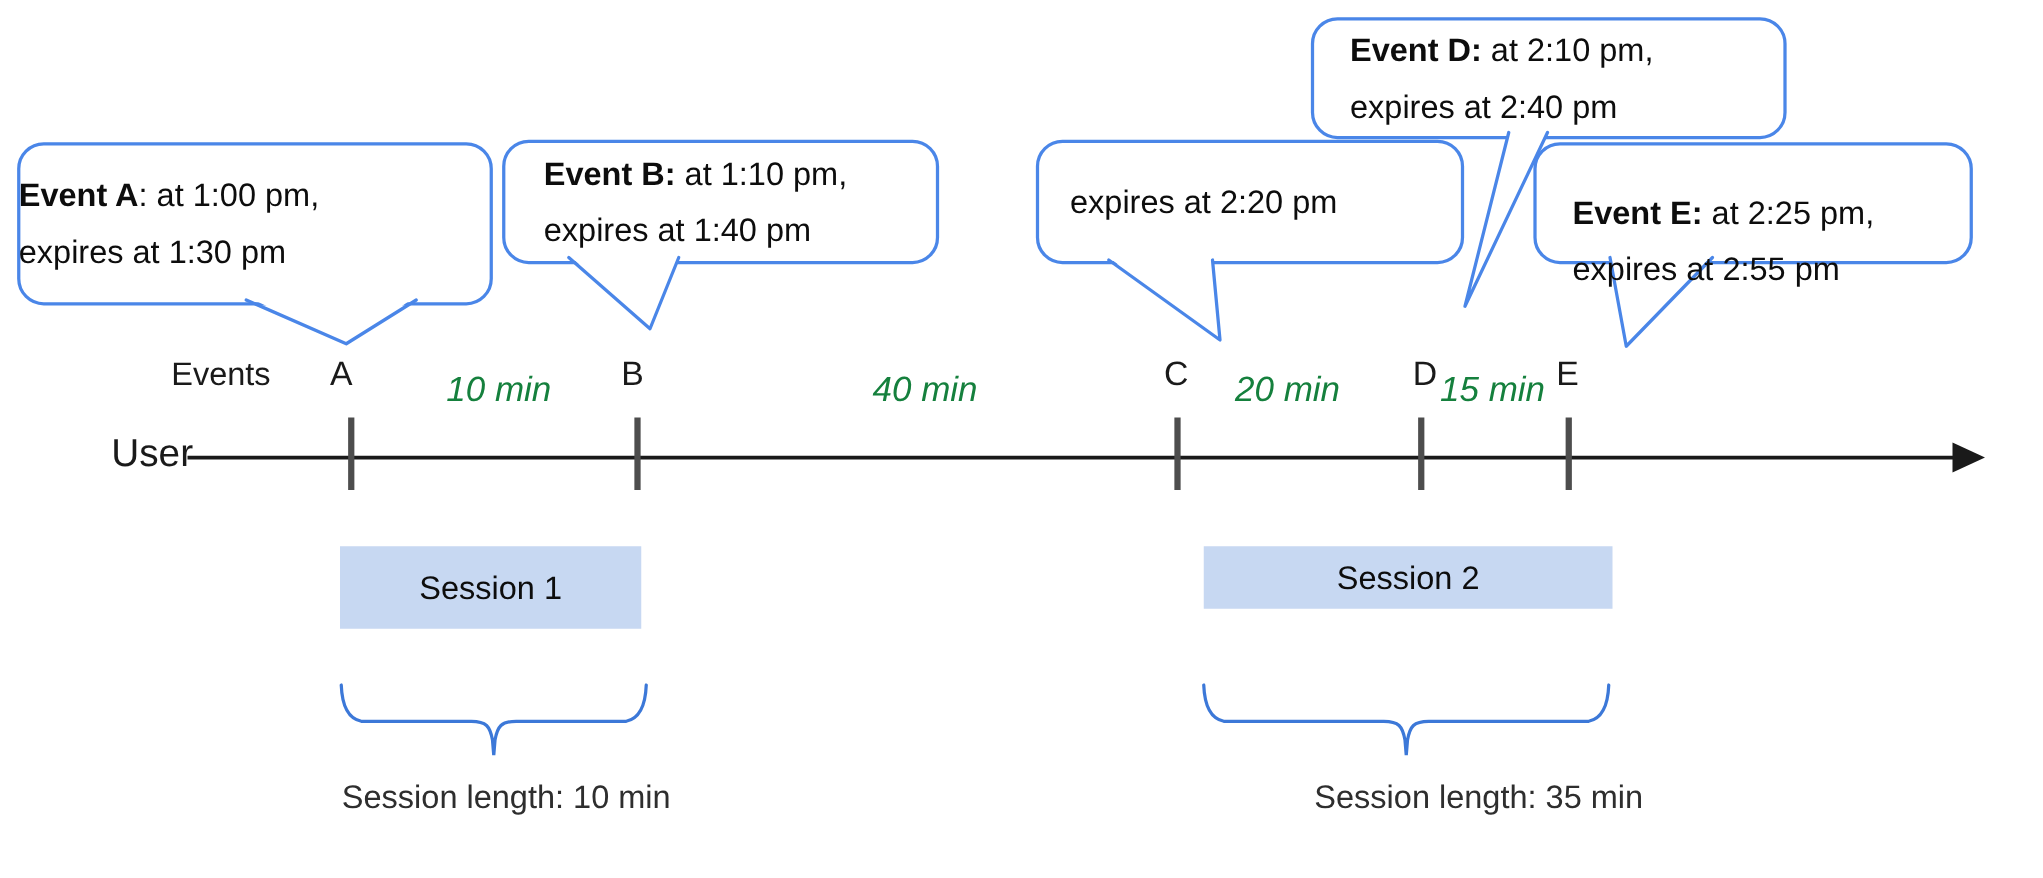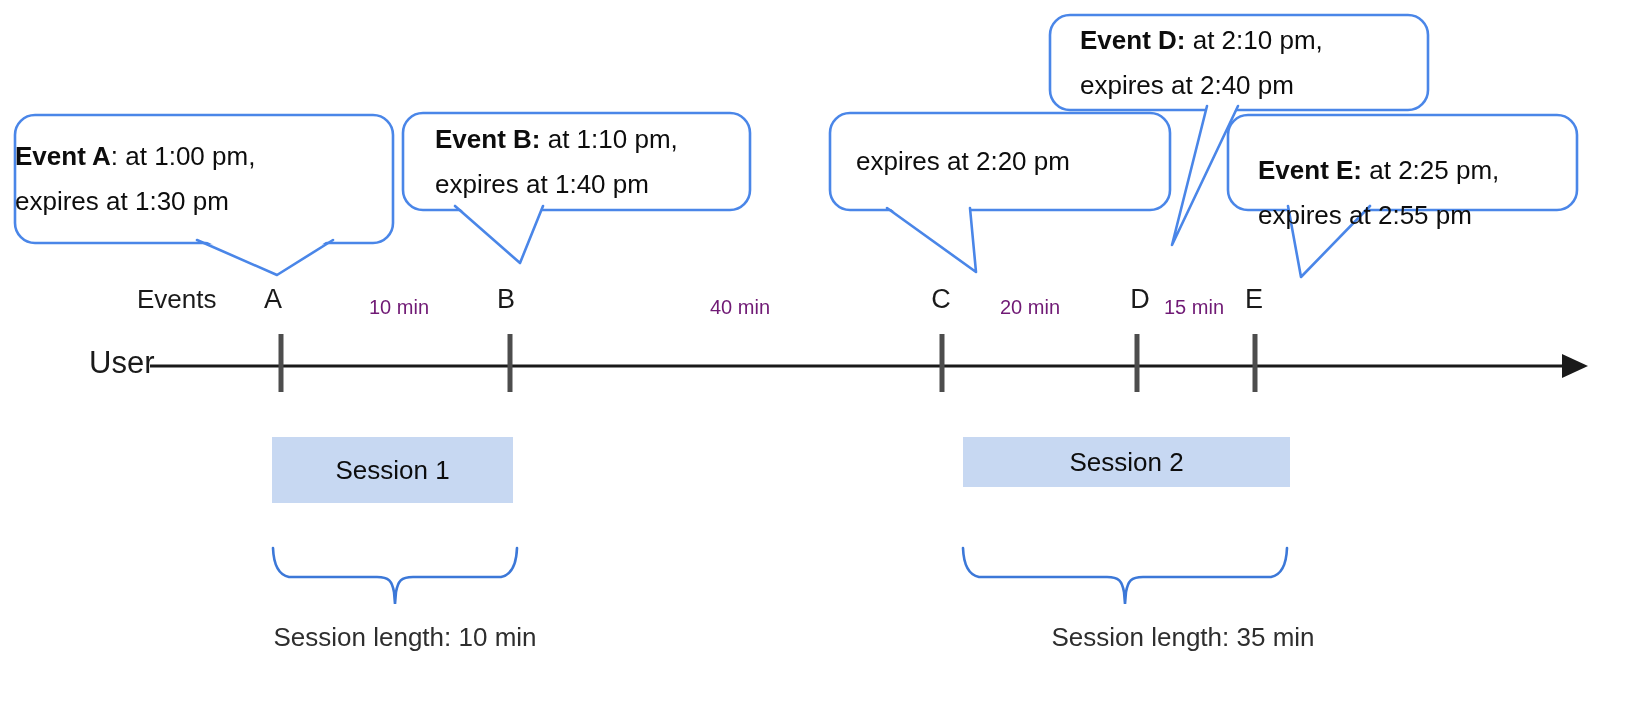--- a/index.html
+++ b/index.html
@@ -29,21 +29,21 @@
   .bubble-text {
     position: absolute; z-index: 2;
     display: flex; flex-direction: column; justify-content: center;
     font-size: 26px; line-height: 33px; color: #0d0d0d; gap: 12px;
   }
   .bubble-text .b { font-weight: 700; }
   .centered { transform: translateX(-50%); }
   .axis-label  { font-size: 26px; color: #1a1a1a; }
   .user-label  { font-size: 31px; color: #1a1a1a; margin-left: 22px; }
   .event-letter{ font-size: 27px; color: #1a1a1a; }
-  .gap-label   { font-size: 20px; color: #701a75; }
+  .gap-label   { font-size: 28px; color: #15803d; font-style: italic; }
   .session-box {
     position: absolute; z-index: 2;
     background: var(--session-fill, #c7d8f2);
     display: flex; align-items: center; justify-content: center;
     font-size: 26px; color: #0d0d0d;
   }
   .length-label{ font-size: 26px; color: #2e2e2e; }
 </style>
 </head>
 <body>

